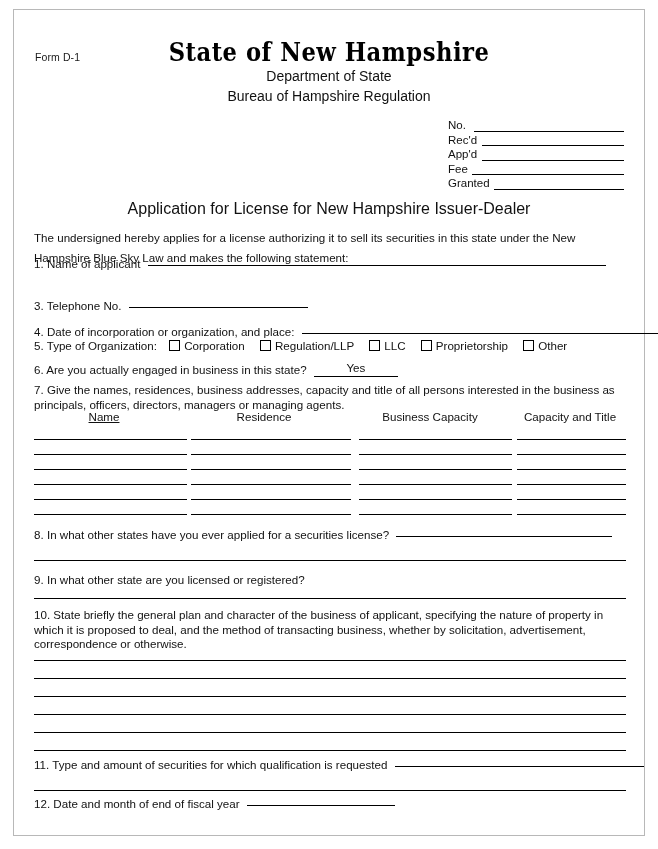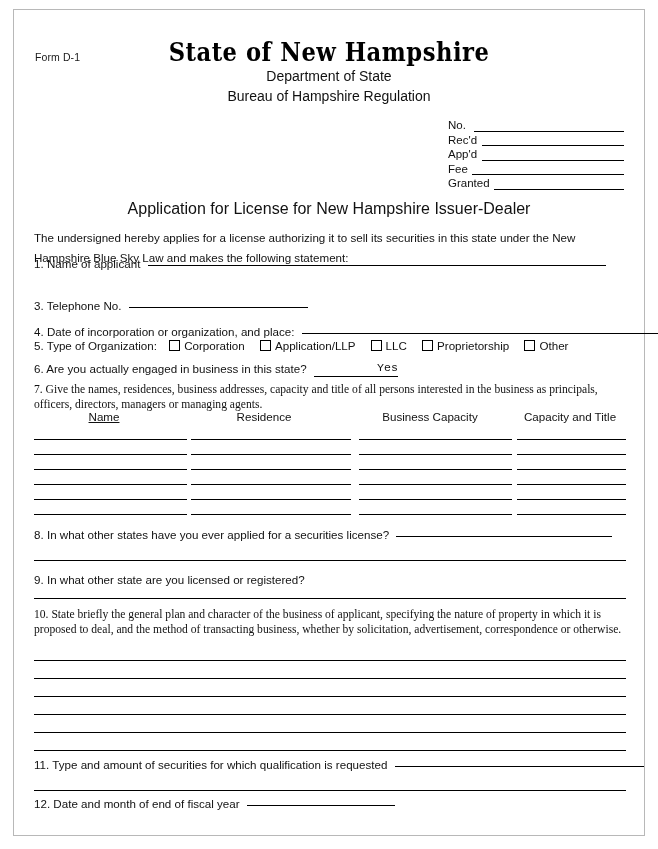--- a/index.html
+++ b/index.html
@@ -162,36 +162,34 @@
     margin-left: 12px;
     margin-right: 4px;
     background: #fff;
   }
   .chk-row .cbox.first { margin-left: 9px; }
 
   
   .answer-slot {
     display: inline-block;
     border-bottom: 1.4px solid #000;
-    text-align: right;
+    text-align: center;
     margin-left: 4px;
     vertical-align: 2px;
-    font-family: Liberation Mono, monospace;
   }
 
   
   .q7text {
     position: absolute;
     left: 20px;
     top: 373px;
     width: 596px;
     font-size: 11.6px;
     line-height: 14.6px;
     color: #111111;
-    font-family: Liberation Serif, serif;
   }
   .col-head {
     position: absolute;
     top: 400px;
     font-size: 11.6px;
     color: #111111;
     text-align: center;
   }
   .tbl-line {
     position: absolute;
@@ -252,21 +250,21 @@
     <div class="item" style="top:315px;">
       <span class="num">4.</span>
       <span class="txt">Date of incorporation or organization, and place:</span>
       <span class="inline-rule" style="width:363px;"></span>
     </div>
 
     <div class="chk-row">
       <span class="num">5.</span>
       <span class="txt">Type of Organization:</span>
       <span class="cbox first"></span><span>Corporation</span>
-      <span class="cbox"></span><span>Application/LLP</span>
+      <span class="cbox"></span><span>Regulation/LLP</span>
       <span class="cbox"></span><span>LLC</span>
       <span class="cbox"></span><span>Proprietorship</span>
       <span class="cbox"></span><span>Other</span>
     </div>
 
     <div class="item" style="top:351px;">
       <span class="num">6.</span>
       <span class="txt">Are you actually engaged in business in this state?</span>
       <span class="answer-slot" style="width:84px;">Yes</span>
     </div>

